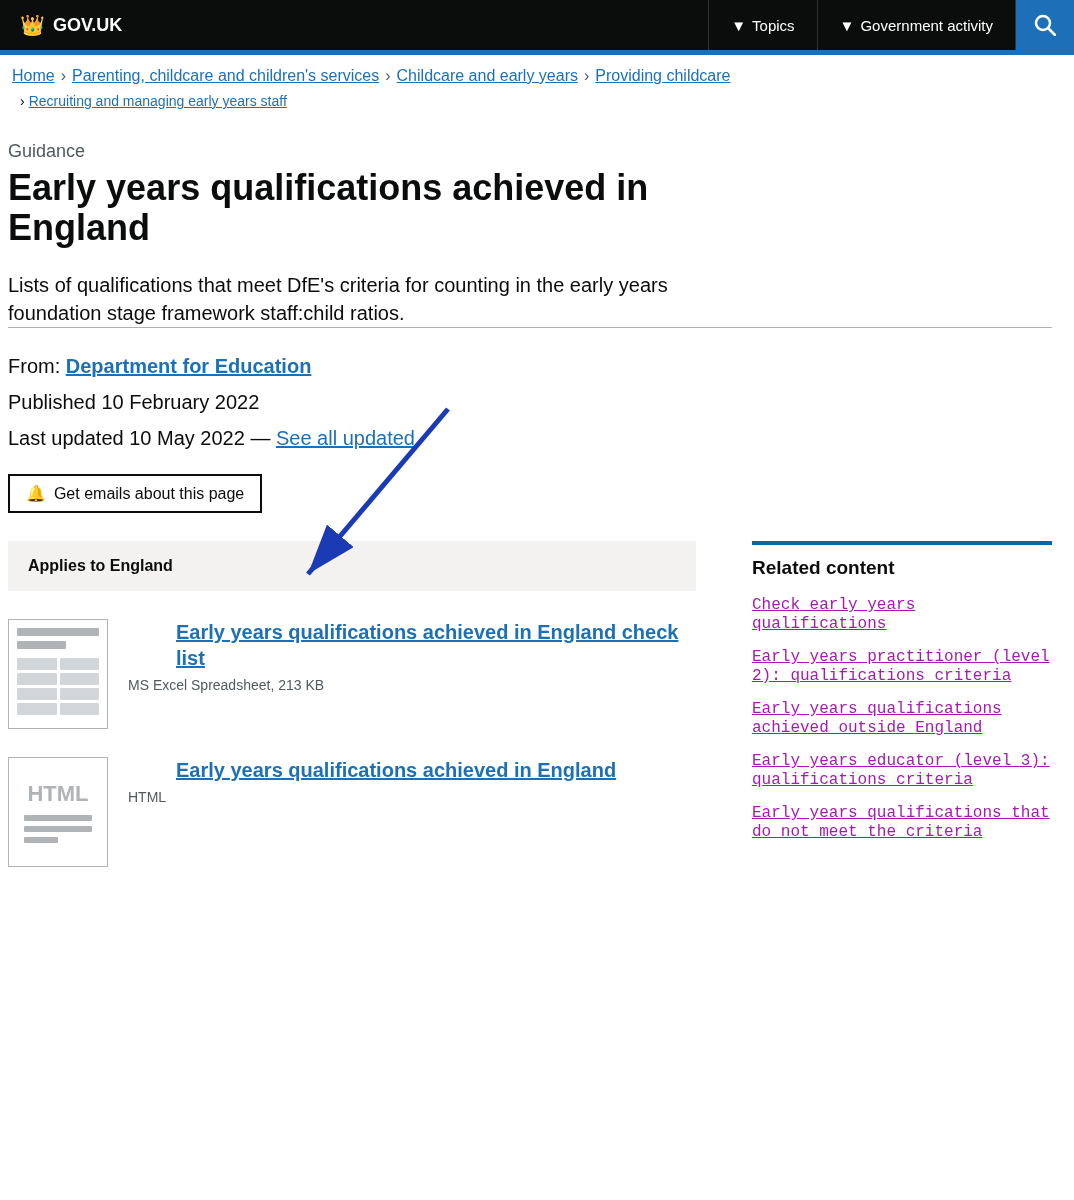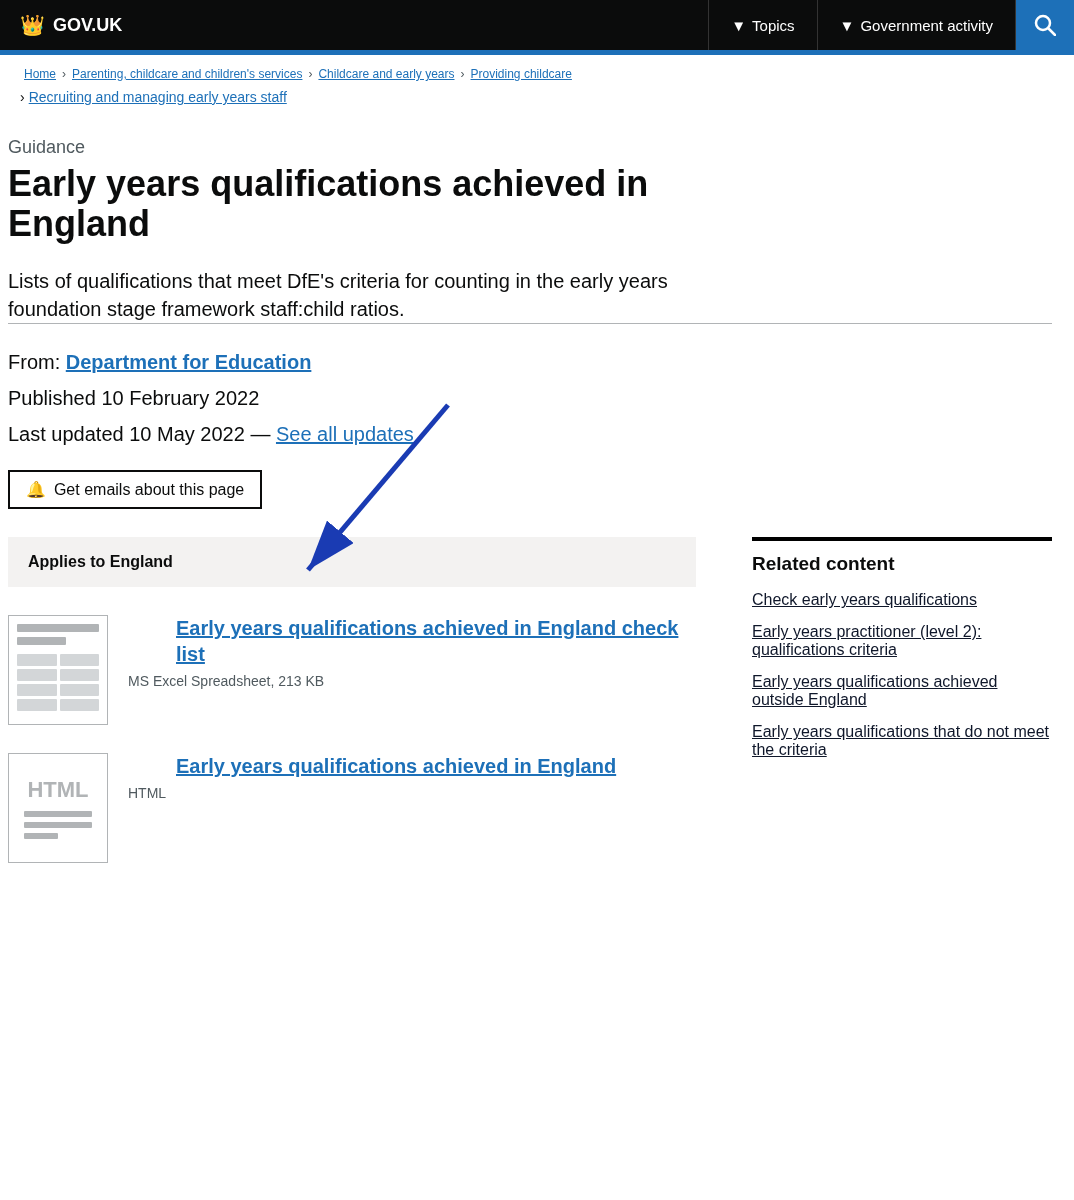--- a/index.html
+++ b/index.html
@@ -48,22 +48,22 @@
       cursor: pointer;
       border-left: 1px solid #333;
     }
     .nav-search svg { fill: #fff; }
 
     
     .blue-border { height: 5px; background: #1d70b8; }
 
     
     .breadcrumb {
-      padding: 12px 20px 8px 24px;
-      font-size: 12px;
+      padding: 12px 20px 8px 12px;
+      font-size: 16px;
       color: #505a5f;
       display: flex;
       flex-wrap: wrap;
       align-items: center;
       gap: 2px;
     }
     .breadcrumb a { color: #1d70b8; text-decoration: underline; }
     .breadcrumb-sep { margin: 0 4px; color: #505a5f; }
     .breadcrumb-row2 {
       padding: 0 20px 12px 20px;
@@ -232,32 +232,33 @@
       pointer-events: none;
     }
 
     
     .sidebar-col {
       padding-top: 0;
     }
     .related-heading {
       font-size: 19px;
       font-weight: bold;
-      border-top: 4px solid #000000;
+      border-top: 4px solid #0369a1;
       padding-top: 12px;
       margin-bottom: 16px;
     }
     .related-links { list-style: none; }
     .related-links li {
       margin-bottom: 14px;
       font-size: 16px;
     }
     .related-links li a {
-      color: #0f172a;
+      color: #a21caf;
       text-decoration: underline;
+      font-family: Liberation Mono, monospace;
     }
   </style>
 </head>
 <body>
 
 <nav class="nav-bar">
   <div class="nav-logo">
     <span class="crown-icon">👑</span>
     <span>GOV.UK</span>
   </div>
@@ -305,21 +306,21 @@
 
   
   <div class="meta-section">
     <div>
       <span>From:</span>
       <a href="#">Department for Education</a>
     </div>
     <div>Published 10 February 2022</div>
     <div>
       <span>Last updated 10 May 2022 —</span>
-      <a href="#" class="see-link">See all updates</a>
+      <a href="#" class="see-link">See all updated</a>
     </div>
   </div>
 
   
   <button class="email-btn">
     <span>🔔</span>
     <span>Get emails about this page</span>
   </button>
 
   
@@ -391,20 +392,23 @@
         <li>
           <a href="#">Check early years qualifications</a>
         </li>
         <li>
           <a href="#">Early years practitioner (level 2): qualifications criteria</a>
         </li>
         <li>
           <a href="#">Early years qualifications achieved outside England</a>
         </li>
         <li>
+          <a href="#">Early years educator (level 3): qualifications criteria</a>
+        </li>
+        <li>
           <a href="#">Early years qualifications that do not meet the criteria</a>
         </li>
       </ul>
     </div>
 
   </div>
 
 </div>
 
 </body></html>

